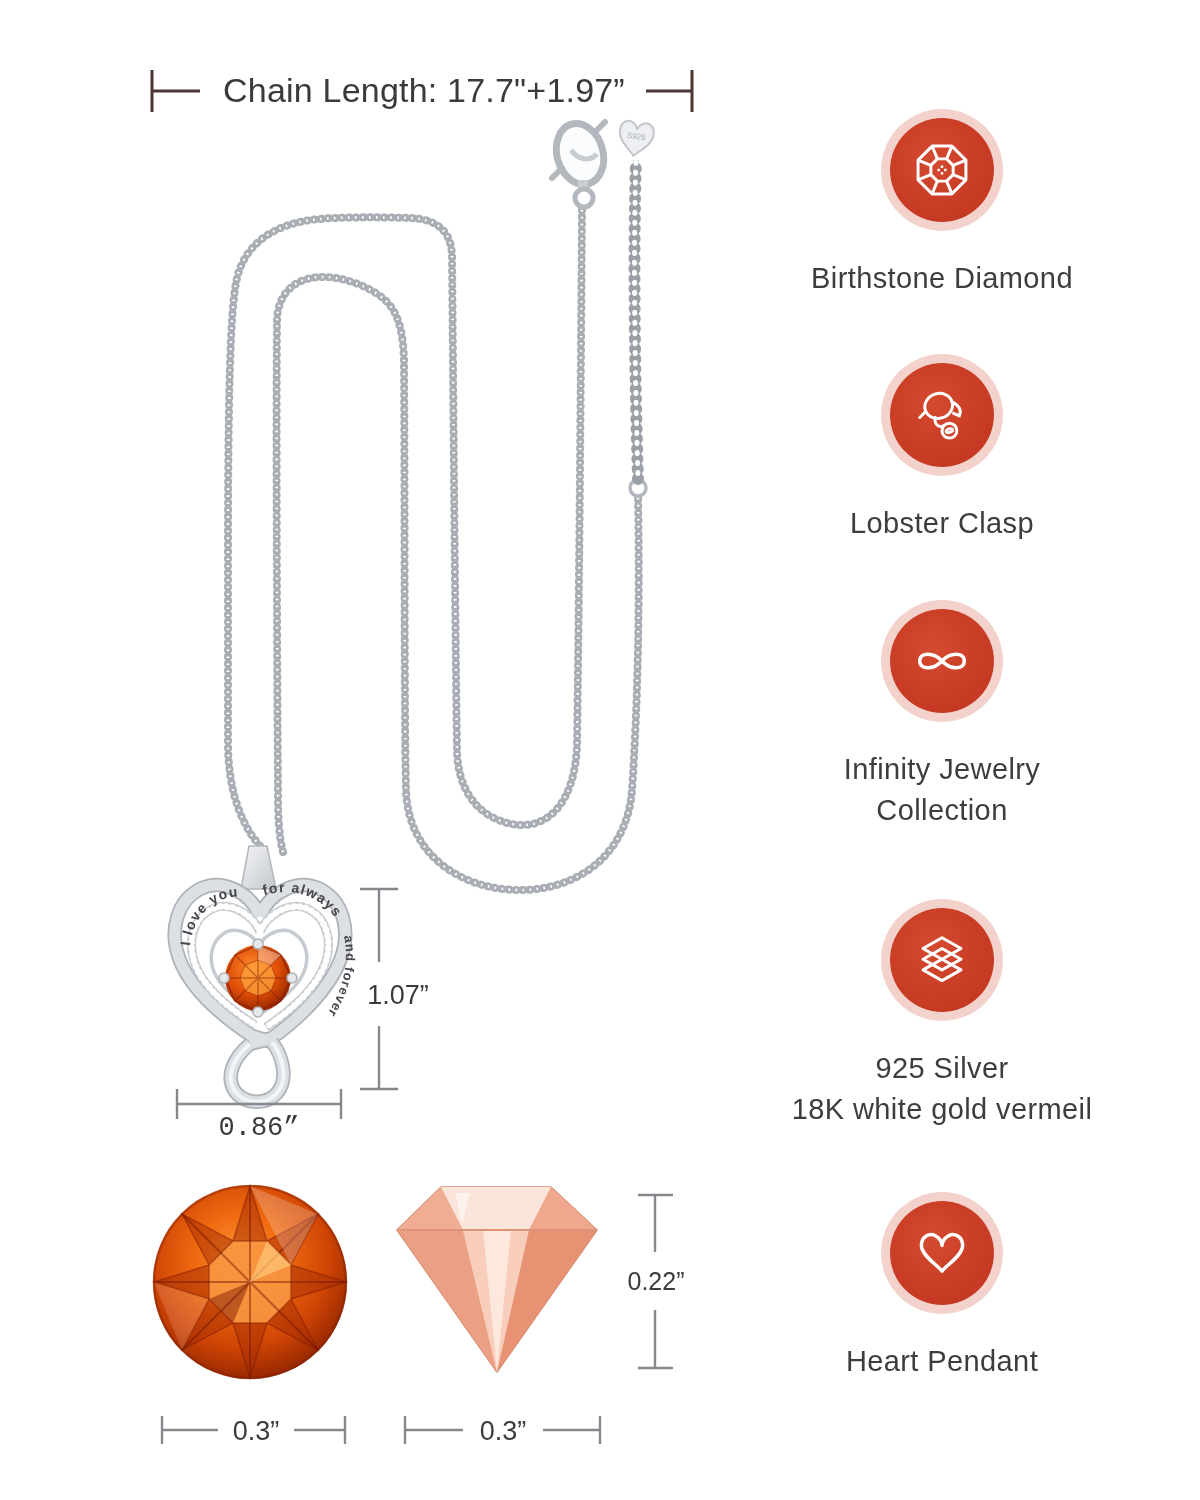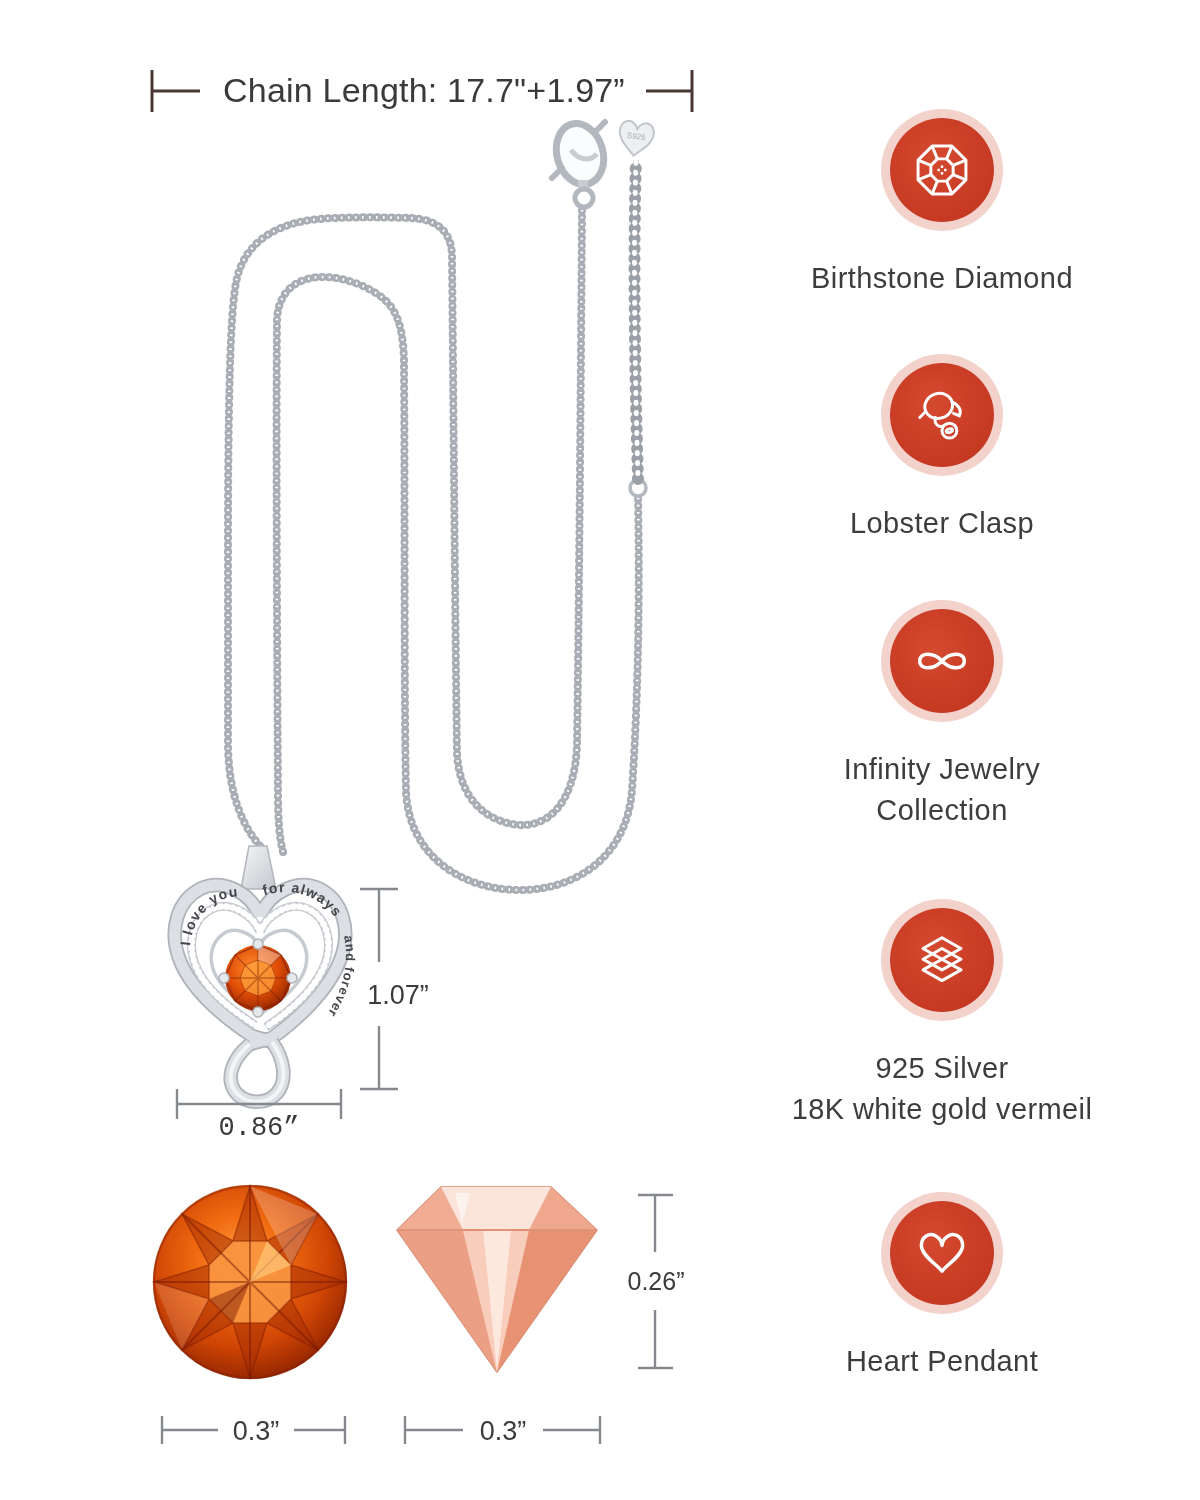--- a/index.html
+++ b/index.html
@@ -224,21 +224,21 @@
       <line x1="638" y1="1368" x2="673" y2="1368"></line>
     </g>
   </svg>
 
   <div class="abs title" style="left:424px;top:90px;">Chain Length: 17.7"+1.97”</div>
 
   <div class="abs dimlabel" style="left:382px;top:995px;margin-left:16px;">1.07”</div>
   <div class="abs dimlabel" style="left:259px;top:1128px;font-family:Liberation Mono, monospace;">0.86”</div>
   <div class="abs dimlabel" style="left:256px;top:1431px;">0.3”</div>
   <div class="abs dimlabel" style="left:503px;top:1431px;">0.3”</div>
-  <div class="abs dimlabel small" style="left:656px;top:1281px;">0.26”</div>
+  <div class="abs dimlabel small" style="left:656px;top:1281px;">0.22”</div>
 
   <div class="feature" style="top:118px;">
     <div class="icon-circle">
       <svg class="icon-glyph" width="66" height="66" viewBox="-40 -40 80 80" fill="none" stroke="#ffffff" stroke-width="3.6" stroke-linejoin="round">
         <polygon points="29,-12 29,12 12,29 -12,29 -29,12 -29,-12 -12,-29 12,-29"></polygon>
         <polygon points="13.5,-5.6 13.5,5.6 5.6,13.5 -5.6,13.5 -13.5,5.6 -13.5,-5.6 -5.6,-13.5 5.6,-13.5"></polygon>
         <line x1="29" y1="-12" x2="13.5" y2="-5.6"></line>
           <line x1="29" y1="12" x2="13.5" y2="5.6"></line>
         <line x1="12" y1="29" x2="5.6" y2="13.5"></line>
           <line x1="-12" y1="29" x2="-5.6" y2="13.5"></line>

